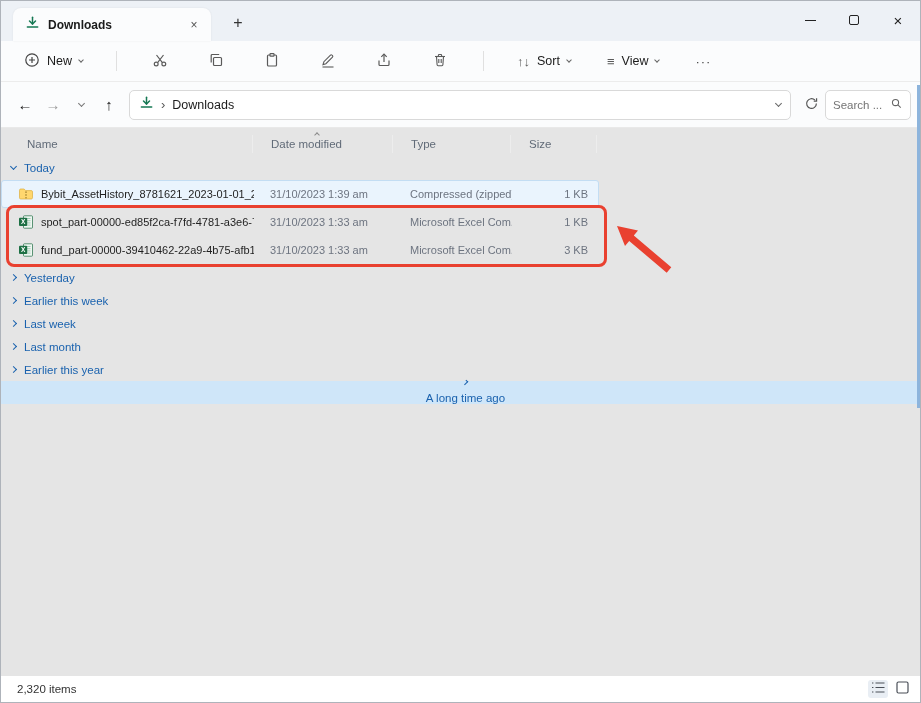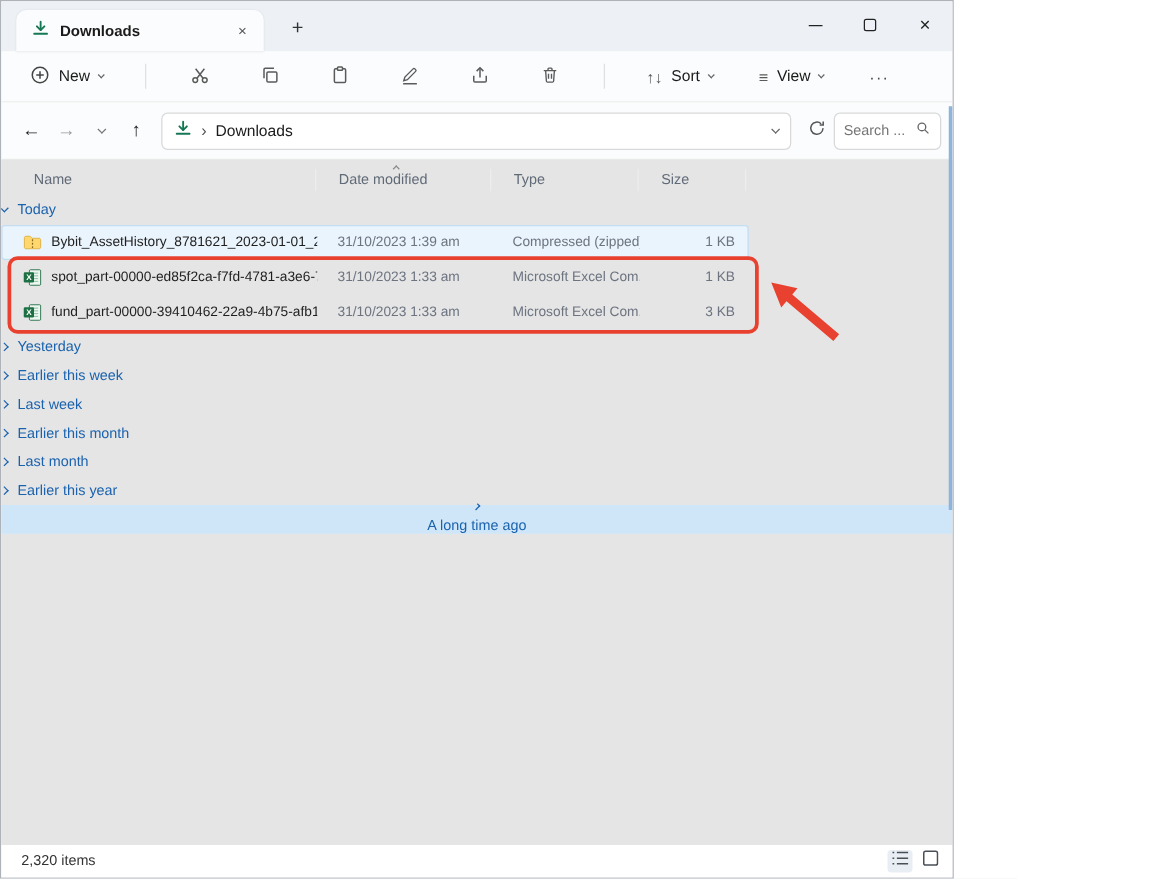--- a/index.html
+++ b/index.html
@@ -1,17 +1,17 @@
 <!DOCTYPE html>
 <html><head>
 <meta charset="utf-8">
 <style>
   * { margin:0; padding:0; box-sizing:border-box; }
   body { font-family:"Liberation Sans", sans-serif; background:#fff; }
-  .window { width:763px; height:703px; border:1px solid #aeb3ba; background:#fff;
+  .window { width:921px; height:703px; border:1px solid #aeb3ba; background:#fff;
             display:flex; flex-direction:column; position:relative; overflow:hidden; }
 
   
   .titlebar { flex:0 0 40px; background:#edf1f6; position:relative; }
   .tab { position:absolute; left:12px; bottom:0; width:198px; height:33px;
          background:#fbfcfd; border-radius:8px 8px 0 0; display:flex; align-items:center;
          padding:0 8px 0 12px; box-shadow:0 0 2px rgba(0,0,0,.08); }
   .tab-title { flex:1; font-size:12px; color:#1b1b1b; margin-left:8px; font-weight:bold;
                white-space:nowrap; overflow:hidden; }
   .tab-close { width:18px; height:18px; border-radius:4px; display:flex; align-items:center;
@@ -57,21 +57,21 @@
 
   
   .main { flex:1; position:relative; background:#e5e5e5; }
   .hrow, .frow { display:grid; grid-template-columns:252px 140px 118px 86px; align-items:center; }
   .hrow { height:24px; margin-top:4px; }
   .hcell { font-size:11.5px; color:#616b78; padding-left:18px; height:18px; line-height:18px;
            border-right:1px solid #ededed; position:relative; cursor:pointer; }
   .hcell.first { padding-left:26px; }
   .sortind { position:absolute; top:-2px; left:62px; width:4px; height:4px;
              border-right:1px solid #8a8a8a; border-bottom:1px solid #8a8a8a; transform:rotate(225deg); }
-  .grow { display:flex; align-items:center; height:24px; gap:8px;
+  .grow { display:flex; align-items:center; height:24px; padding-left:10px; gap:8px;
           color:#1a62ae; font-size:11.5px; cursor:pointer; }
   .grow .chev { color:#1a62ae; }
   .grow.sel { background:#cfe6f9;flex-direction:column; }
   .collapsed-list { margin-top:2px; }
   .collapsed-list .grow { height:23px; }
   .frow { height:28px; width:598px; font-size:11.5px; border:1px solid transparent; border-radius:3px; cursor:pointer; }
   .frow.hl { background:#eaf4fd; border-color:#c3ddf3; }
   .name-cell { display:flex; align-items:center; gap:7px; padding-left:16px;
                white-space:nowrap; overflow:hidden; }
   .fname { color:#1f1f1f; font-size:11px; overflow:hidden; }
@@ -317,24 +317,20 @@
       <div class="grow">
         <span class="chev right"></span>
         <span>Earlier this week</span>
       </div>
       <div class="grow">
         <span class="chev right"></span>
         <span>Last week</span>
       </div>
       <div class="grow">
         <span class="chev right"></span>
-        <span>Earlier this month</span>
-      </div>
-      <div class="grow">
-        <span class="chev right"></span>
         <span>Last month</span>
       </div>
       <div class="grow">
         <span class="chev right"></span>
         <span>Earlier this year</span>
       </div>
       <div class="grow sel">
         <span class="chev right"></span>
         <span>A long time ago</span>
       </div>

